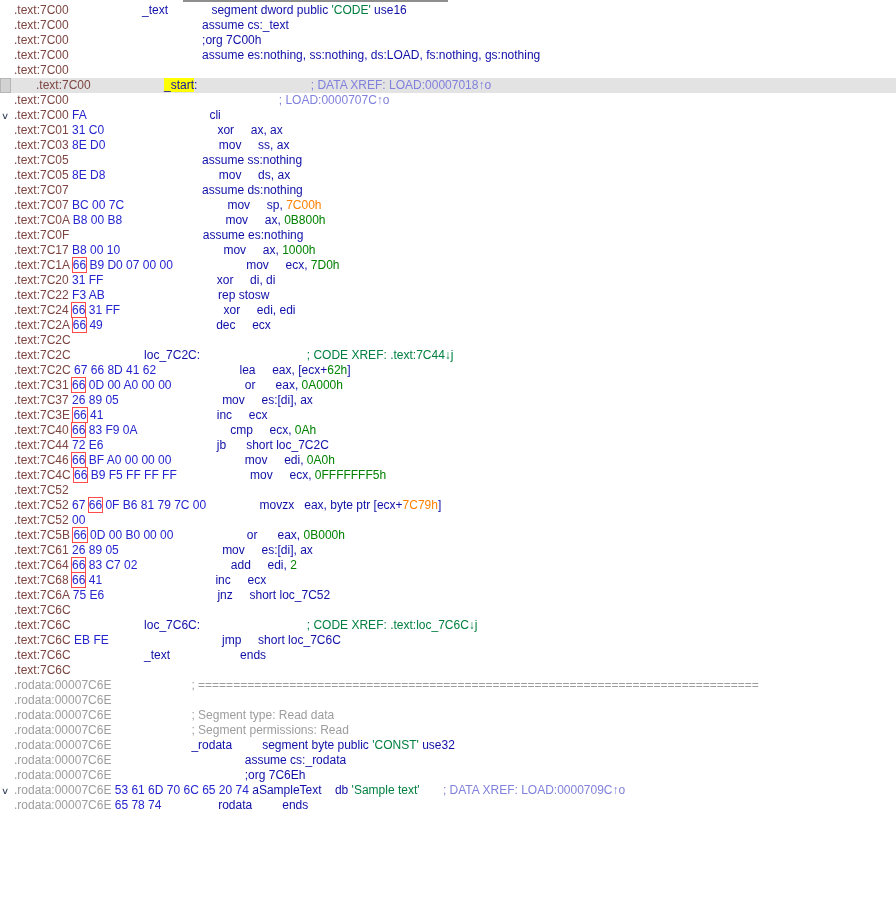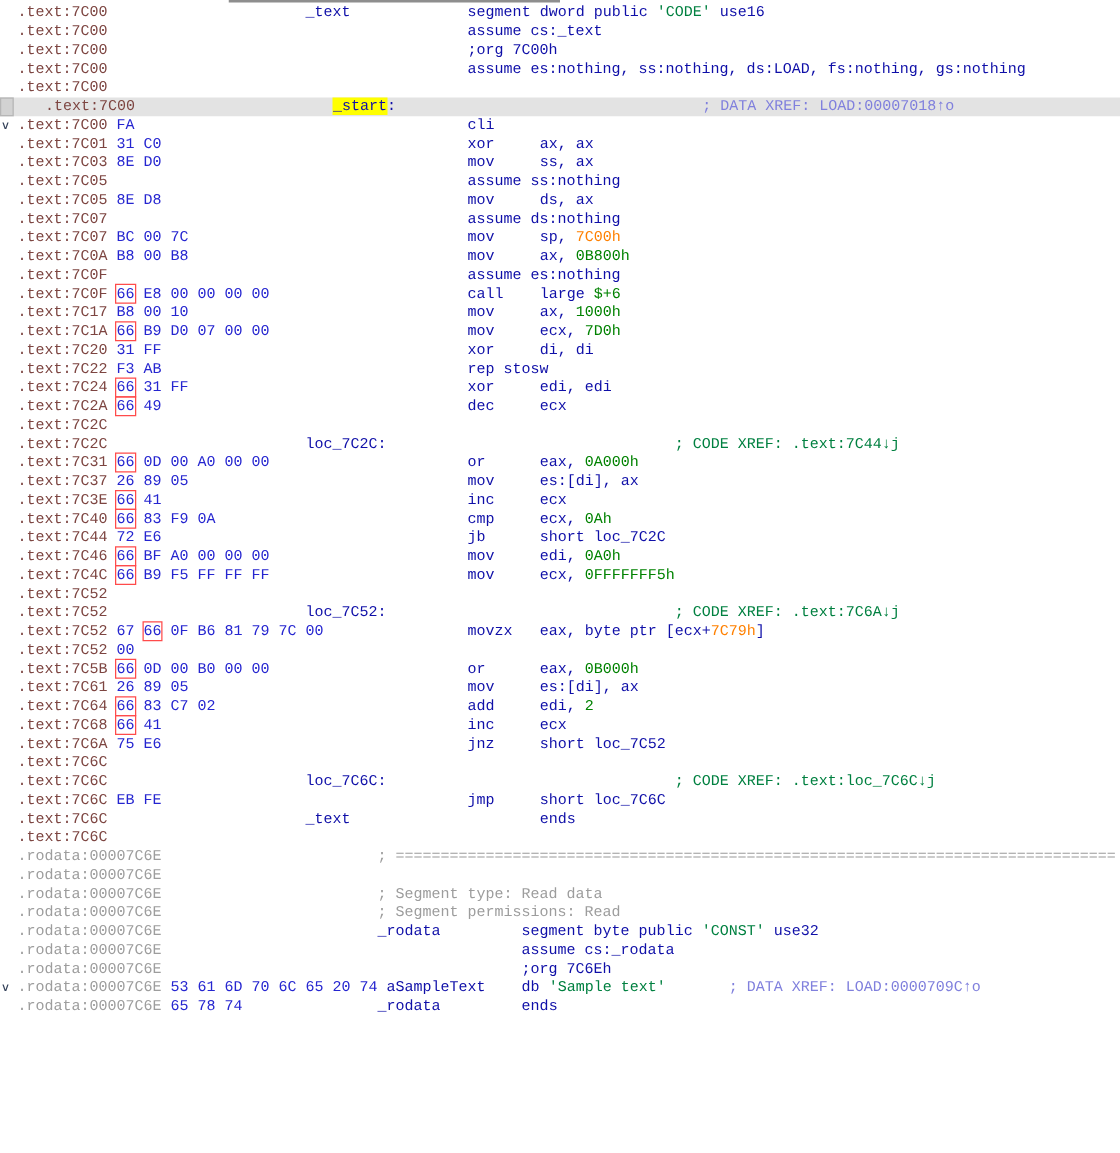--- a/index.html
+++ b/index.html
@@ -1,21 +1,21 @@
 <!DOCTYPE html>
 <html style="--c-bg: #ffffff; --c-a: #7d4541; --c-r: #9d9d9d; --c-b: #2525d0; --c-c: #0f0fa8; --c-i: #008200; --c-o: #ff8000; --c-s: #008040; --c-m: #9d9d9d; --c-x: #008040; --c-d: #8080dd; --c-L: #a3a332; --c-y: #ffff00; --c-hl: #e3e3e3; --c-box: #ff4b4b;"><head>
 <meta charset="utf-8">
 <style>
   html,body{margin:0;padding:0;background:#fff;}
   .screen{
     position:relative;
     width:896px;height:810px;
     overflow:hidden;
     background:var(--c-bg,#ffffff);
-    font-family:Liberation Mono, monospace;
+    font-family:Liberation Sans, sans-serif;
     font-size:12px;line-height:15px;
   }
   .topline{position:absolute;top:0;left:183px;width:265px;height:2px;background:#8e8e8e;}
   .listing{position:absolute;top:3px;left:0;right:0;}
   .line{height:15px;white-space:pre;padding-left:14px;position:relative;}
   .line.hl{background:var(--c-hl,#e3e3e3);padding-left:36px;}
   .line.hl::before{
     content:'';position:absolute;left:0;top:0;width:11px;height:15px;
     background:#d2d2d2;border:1px solid #b6b6b6;box-sizing:border-box;
   }
@@ -42,47 +42,47 @@
 
 <div class="screen">
   <div class="topline"></div>
   <div class="listing">
       <div class="line"><span class="s-a">.text:7C00</span><span>                      </span><span class="s-c">_text</span><span>             </span><span class="s-c">segment dword public </span><span class="s-s">'CODE'</span><span class="s-c"> use16</span></div>
       <div class="line"><span class="s-a">.text:7C00</span><span>                                        </span><span class="s-c">assume cs:_text</span></div>
       <div class="line"><span class="s-a">.text:7C00</span><span>                                        </span><span class="s-c">;org 7C00h</span></div>
       <div class="line"><span class="s-a">.text:7C00</span><span>                                        </span><span class="s-c">assume es:nothing, ss:nothing, ds:LOAD, fs:nothing, gs:nothing</span></div>
       <div class="line"><span class="s-a">.text:7C00</span></div>
       <div class="line hl"><span class="s-a">.text:7C00</span><span>                      </span><span class="s-y">_start</span><span class="s-c">:</span><span>                                  </span><span class="s-d">; DATA XREF: LOAD:00007018↑o</span></div>
+      <div class="line"><span class="s-a">.text:7C00</span><span>                                                               </span><span class="s-d">; LOAD:0000707C↑o</span></div>
       <div class="line"><span class="arrow">∨</span><span class="s-a">.text:7C00</span><span> </span><span class="s-b">FA</span><span>                                     </span><span class="s-c">cli</span></div>
       <div class="line"><span class="s-a">.text:7C01</span><span> </span><span class="s-b">31 C0</span><span>                                  </span><span class="s-c">xor</span><span>     </span><span class="s-c">ax, ax</span></div>
       <div class="line"><span class="s-a">.text:7C03</span><span> </span><span class="s-b">8E D0</span><span>                                  </span><span class="s-c">mov</span><span>     </span><span class="s-c">ss, ax</span></div>
       <div class="line"><span class="s-a">.text:7C05</span><span>                                        </span><span class="s-c">assume ss:nothing</span></div>
       <div class="line"><span class="s-a">.text:7C05</span><span> </span><span class="s-b">8E D8</span><span>                                  </span><span class="s-c">mov</span><span>     </span><span class="s-c">ds, ax</span></div>
       <div class="line"><span class="s-a">.text:7C07</span><span>                                        </span><span class="s-c">assume ds:nothing</span></div>
       <div class="line"><span class="s-a">.text:7C07</span><span> </span><span class="s-b">BC 00 7C</span><span>                               </span><span class="s-c">mov</span><span>     </span><span class="s-c">sp, </span><span class="s-o">7C00h</span></div>
       <div class="line"><span class="s-a">.text:7C0A</span><span> </span><span class="s-b">B8 00 B8</span><span>                               </span><span class="s-c">mov</span><span>     </span><span class="s-c">ax, </span><span class="s-i">0B800h</span></div>
       <div class="line"><span class="s-a">.text:7C0F</span><span>                                        </span><span class="s-c">assume es:nothing</span></div>
-      <div class="line"><span class="s-a">.text:7C0F</span><span> </span><span class="s-B">66</span><span class="s-b"> E8 00 00 00 00</span><span>                      </span><span class="s-c">call</span><span>    </span><span class="s-c">large </span><span class="s-i">$+6</span></div>
       <div class="line"><span class="s-a">.text:7C17</span><span> </span><span class="s-b">B8 00 10</span><span>                               </span><span class="s-c">mov</span><span>     </span><span class="s-c">ax, </span><span class="s-i">1000h</span></div>
       <div class="line"><span class="s-a">.text:7C1A</span><span> </span><span class="s-B">66</span><span class="s-b"> B9 D0 07 00 00</span><span>                      </span><span class="s-c">mov</span><span>     </span><span class="s-c">ecx, </span><span class="s-i">7D0h</span></div>
       <div class="line"><span class="s-a">.text:7C20</span><span> </span><span class="s-b">31 FF</span><span>                                  </span><span class="s-c">xor</span><span>     </span><span class="s-c">di, di</span></div>
       <div class="line"><span class="s-a">.text:7C22</span><span> </span><span class="s-b">F3 AB</span><span>                                  </span><span class="s-c">rep stosw</span></div>
       <div class="line"><span class="s-a">.text:7C24</span><span> </span><span class="s-B">66</span><span class="s-b"> 31 FF</span><span>                               </span><span class="s-c">xor</span><span>     </span><span class="s-c">edi, edi</span></div>
       <div class="line"><span class="s-a">.text:7C2A</span><span> </span><span class="s-B">66</span><span class="s-b"> 49</span><span>                                  </span><span class="s-c">dec</span><span>     </span><span class="s-c">ecx</span></div>
       <div class="line"><span class="s-a">.text:7C2C</span></div>
       <div class="line"><span class="s-a">.text:7C2C</span><span>                      </span><span class="s-c">loc_7C2C:</span><span>                                </span><span class="s-x">; CODE XREF: .text:7C44↓j</span></div>
+      <div class="line"><span class="s-a">.text:7C2C</span><span> </span><span class="s-b">67 66 8D 41 62</span><span>                         </span><span class="s-c">lea</span><span>     </span><span class="s-c">eax, [ecx+</span><span class="s-i">62h</span><span class="s-c">]</span></div>
       <div class="line"><span class="s-a">.text:7C31</span><span> </span><span class="s-B">66</span><span class="s-b"> 0D 00 A0 00 00</span><span>                      </span><span class="s-c">or</span><span>      </span><span class="s-c">eax, </span><span class="s-i">0A000h</span></div>
       <div class="line"><span class="s-a">.text:7C37</span><span> </span><span class="s-b">26 89 05</span><span>                               </span><span class="s-c">mov</span><span>     </span><span class="s-c">es:[di], ax</span></div>
       <div class="line"><span class="s-a">.text:7C3E</span><span> </span><span class="s-B">66</span><span class="s-b"> 41</span><span>                                  </span><span class="s-c">inc</span><span>     </span><span class="s-c">ecx</span></div>
       <div class="line"><span class="s-a">.text:7C40</span><span> </span><span class="s-B">66</span><span class="s-b"> 83 F9 0A</span><span>                            </span><span class="s-c">cmp</span><span>     </span><span class="s-c">ecx, </span><span class="s-i">0Ah</span></div>
       <div class="line"><span class="s-a">.text:7C44</span><span> </span><span class="s-b">72 E6</span><span>                                  </span><span class="s-c">jb</span><span>      </span><span class="s-c">short loc_7C2C</span></div>
       <div class="line"><span class="s-a">.text:7C46</span><span> </span><span class="s-B">66</span><span class="s-b"> BF A0 00 00 00</span><span>                      </span><span class="s-c">mov</span><span>     </span><span class="s-c">edi, </span><span class="s-i">0A0h</span></div>
       <div class="line"><span class="s-a">.text:7C4C</span><span> </span><span class="s-B">66</span><span class="s-b"> B9 F5 FF FF FF</span><span>                      </span><span class="s-c">mov</span><span>     </span><span class="s-c">ecx, </span><span class="s-i">0FFFFFFF5h</span></div>
       <div class="line"><span class="s-a">.text:7C52</span></div>
-      <div class="line"><span class="s-a">.text:7C52</span><span>                      </span><span class="s-c">loc_7C52:</span><span>                                </span><span class="s-x">; CODE XREF: .text:7C6A↓j</span></div>
       <div class="line"><span class="s-a">.text:7C52</span><span> </span><span class="s-b">67 </span><span class="s-B">66</span><span class="s-b"> 0F B6 81 79 7C 00</span><span>                </span><span class="s-c">movzx</span><span>   </span><span class="s-c">eax, byte ptr [ecx+</span><span class="s-o">7C79h</span><span class="s-c">]</span></div>
       <div class="line"><span class="s-a">.text:7C52</span><span> </span><span class="s-b">00</span></div>
       <div class="line"><span class="s-a">.text:7C5B</span><span> </span><span class="s-B">66</span><span class="s-b"> 0D 00 B0 00 00</span><span>                      </span><span class="s-c">or</span><span>      </span><span class="s-c">eax, </span><span class="s-i">0B000h</span></div>
       <div class="line"><span class="s-a">.text:7C61</span><span> </span><span class="s-b">26 89 05</span><span>                               </span><span class="s-c">mov</span><span>     </span><span class="s-c">es:[di], ax</span></div>
       <div class="line"><span class="s-a">.text:7C64</span><span> </span><span class="s-B">66</span><span class="s-b"> 83 C7 02</span><span>                            </span><span class="s-c">add</span><span>     </span><span class="s-c">edi, </span><span class="s-i">2</span></div>
       <div class="line"><span class="s-a">.text:7C68</span><span> </span><span class="s-B">66</span><span class="s-b"> 41</span><span>                                  </span><span class="s-c">inc</span><span>     </span><span class="s-c">ecx</span></div>
       <div class="line"><span class="s-a">.text:7C6A</span><span> </span><span class="s-b">75 E6</span><span>                                  </span><span class="s-c">jnz</span><span>     </span><span class="s-c">short loc_7C52</span></div>
       <div class="line"><span class="s-a">.text:7C6C</span></div>
       <div class="line"><span class="s-a">.text:7C6C</span><span>                      </span><span class="s-c">loc_7C6C:</span><span>                                </span><span class="s-x">; CODE XREF: .text:loc_7C6C↓j</span></div>
       <div class="line"><span class="s-a">.text:7C6C</span><span> </span><span class="s-b">EB FE</span><span>                                  </span><span class="s-c">jmp</span><span>     </span><span class="s-c">short loc_7C6C</span></div>

